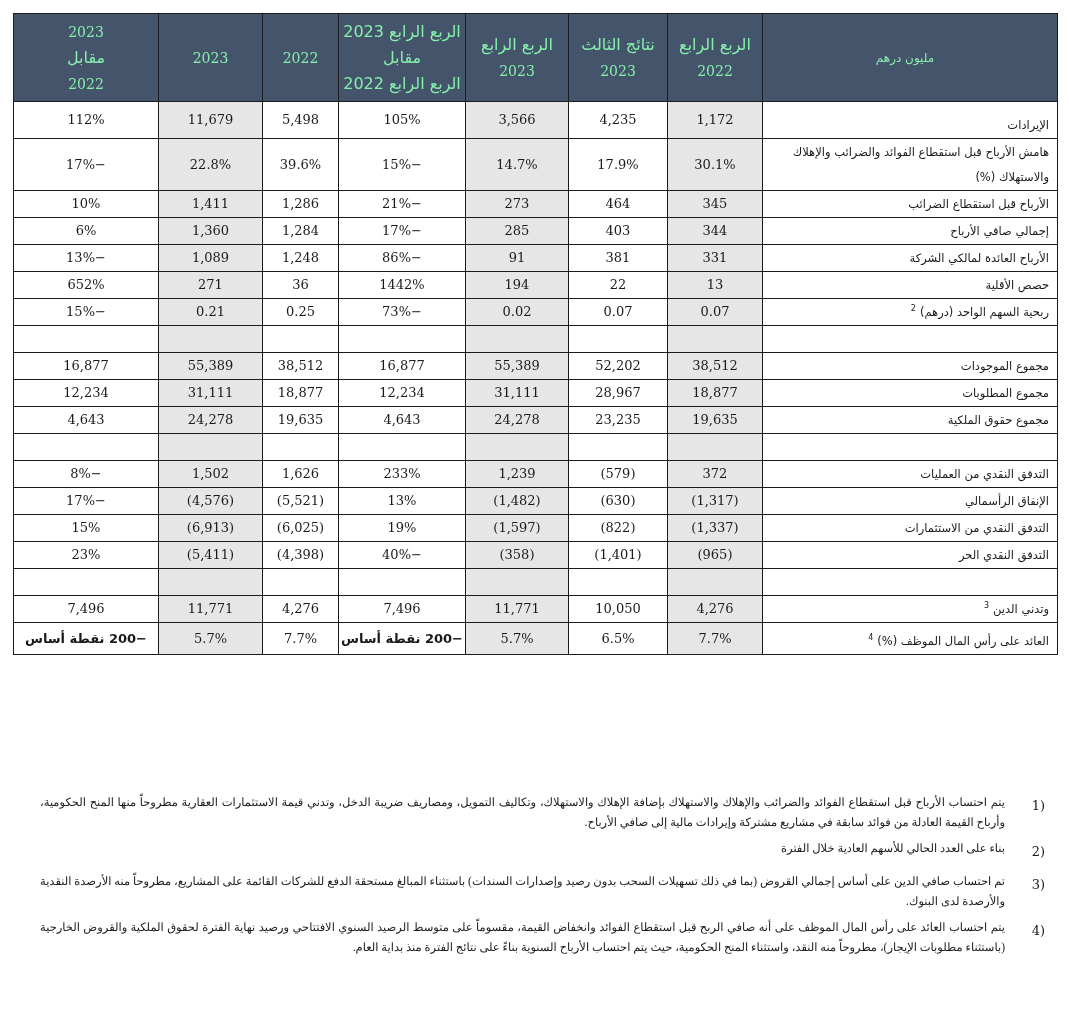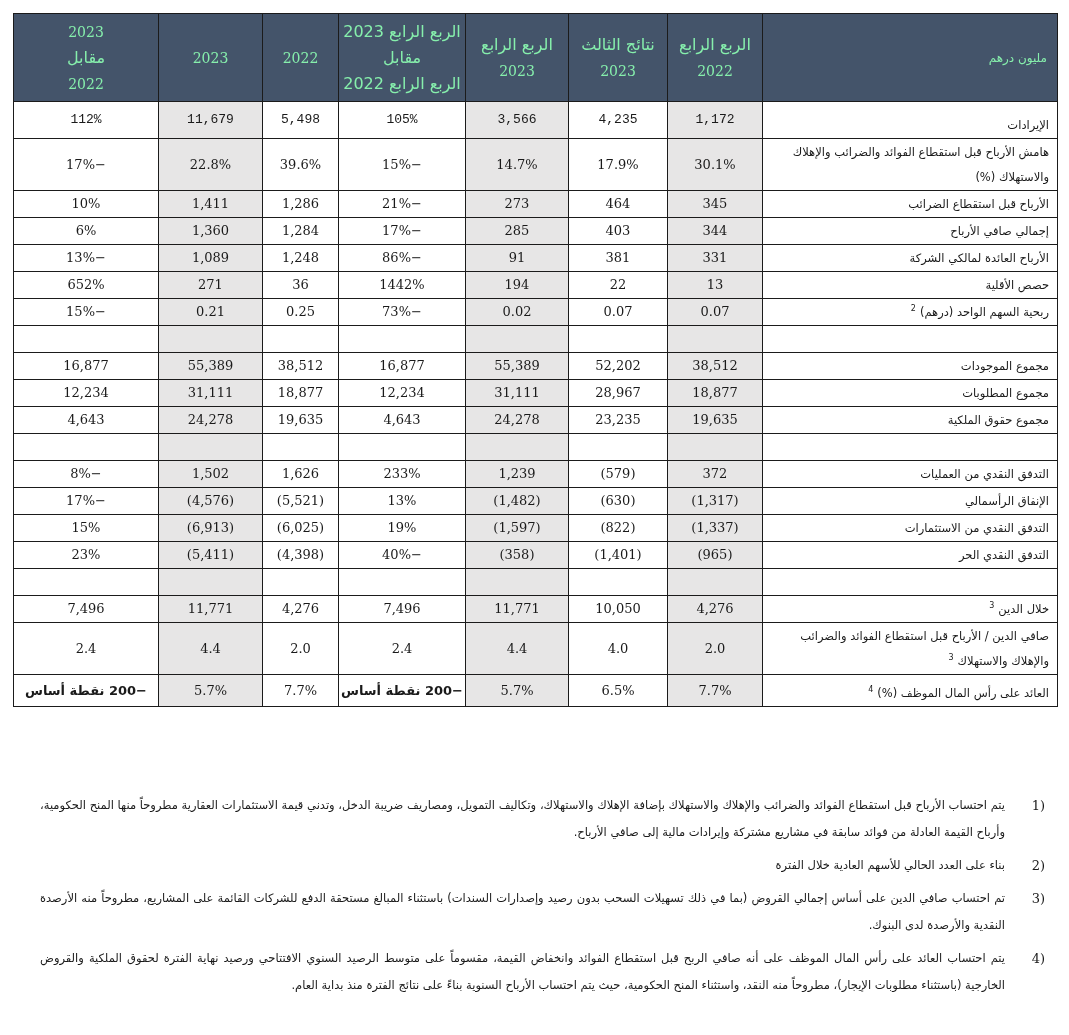--- a/index.html
+++ b/index.html
@@ -14,42 +14,42 @@
     direction: rtl;
   }
   table.fin td, table.fin th {
     border: 1px solid #1b1b1b; padding: 0; text-align: center; vertical-align: middle;
     font-size: 13px; line-height: 26px;
   }
   table.fin thead th {
     background: #44546a; color: #86efac; font-weight: normal; height: 87px;
     font-size: 14px; line-height: 26px;
   }
-  table.fin thead th.label-head { text-align: right; padding-right: 10px; font-family: "DejaVu Sans", sans-serif; font-size: 12px; }
+  table.fin thead th.label-head { text-align: center; padding-right: 10px; font-family: "DejaVu Sans", sans-serif; font-size: 12px; }
   table.fin thead th .ar { font-family: "DejaVu Sans", sans-serif; font-size: 16px; }
   table.fin td.label {
     text-align: right; padding-right: 8px; padding-left: 6px;
     font-family: "DejaVu Sans", sans-serif; font-size: 11.5px; line-height: 25px;
     vertical-align: bottom;
   }
   table.fin td.shade { background: #e7e6e6; }
   table.fin td sup { font-size: 8px; vertical-align: super; line-height: 0; margin-right: 4px; }
   .ar-num { font-family: "DejaVu Sans", sans-serif; font-size: 11px; font-weight: bold; }
-  tr.h1 td { height: 36px; font-family: Liberation Mono, monospace; }
+  tr.h1 td { height: 36px; }
   tr.h2 td { height: 51px; }
   tr.hs td { height: 26px; }
   tr.h3 td { height: 31px; }
 
   .notes {
     position: absolute; left: 40px; top: 792px; width: 1005px; direction: rtl;
     font-family: "DejaVu Sans", sans-serif; font-size: 11.5px; color: #1a1a1a;
   }
   .note { display: flex; flex-direction: row; margin-bottom: 6px; }
   .note-num { width: 40px; flex: 0 0 40px; text-align: right; font-family: "DejaVu Serif", serif; font-size: 13px; line-height: 27px; }
-  .note-text { flex: 1; text-align: justify; line-height: 27px; }
+  .note-text { flex: 1; text-align: justify; line-height: 20px; font-family: Liberation Serif, serif; }
 </style>
 </head>
 <body>
 
 <div class="table-wrap">
   <table class="fin">
     <colgroup>
       <col style="width:295px">
       <col style="width:95px">
       <col style="width:99px">
@@ -257,38 +257,28 @@
           <td class="label"><span></span></td>
           <td class="shade"></td>
           <td></td>
           <td class="shade"></td>
           <td></td>
           <td></td>
           <td class="shade"></td>
           <td></td>
         </tr>
         <tr class="hs">
-          <td class="label"><span>خلال الدين</span><sup>3</sup></td>
+          <td class="label"><span>وتدني الدين</span><sup>3</sup></td>
           <td class="shade">4,276</td>
           <td>10,050</td>
           <td class="shade">11,771</td>
           <td>7,496</td>
           <td>4,276</td>
           <td class="shade">11,771</td>
           <td>7,496</td>
-        </tr>
-        <tr class="h2">
-          <td class="label"><span>صافي الدين / الأرباح قبل استقطاع الفوائد والضرائب والإهلاك والاستهلاك</span><sup>3</sup></td>
-          <td class="shade">2.0</td>
-          <td>4.0</td>
-          <td class="shade">4.4</td>
-          <td>2.4</td>
-          <td>2.0</td>
-          <td class="shade">4.4</td>
-          <td>2.4</td>
         </tr>
         <tr class="h3">
           <td class="label"><span>العائد على رأس المال الموظف (%)</span><sup>4</sup></td>
           <td class="shade">7.7%</td>
           <td>6.5%</td>
           <td class="shade">5.7%</td>
           <td class="ar-num">−200 نقطة أساس</td>
           <td>7.7%</td>
           <td class="shade">5.7%</td>
           <td class="ar-num">−200 نقطة أساس</td>

